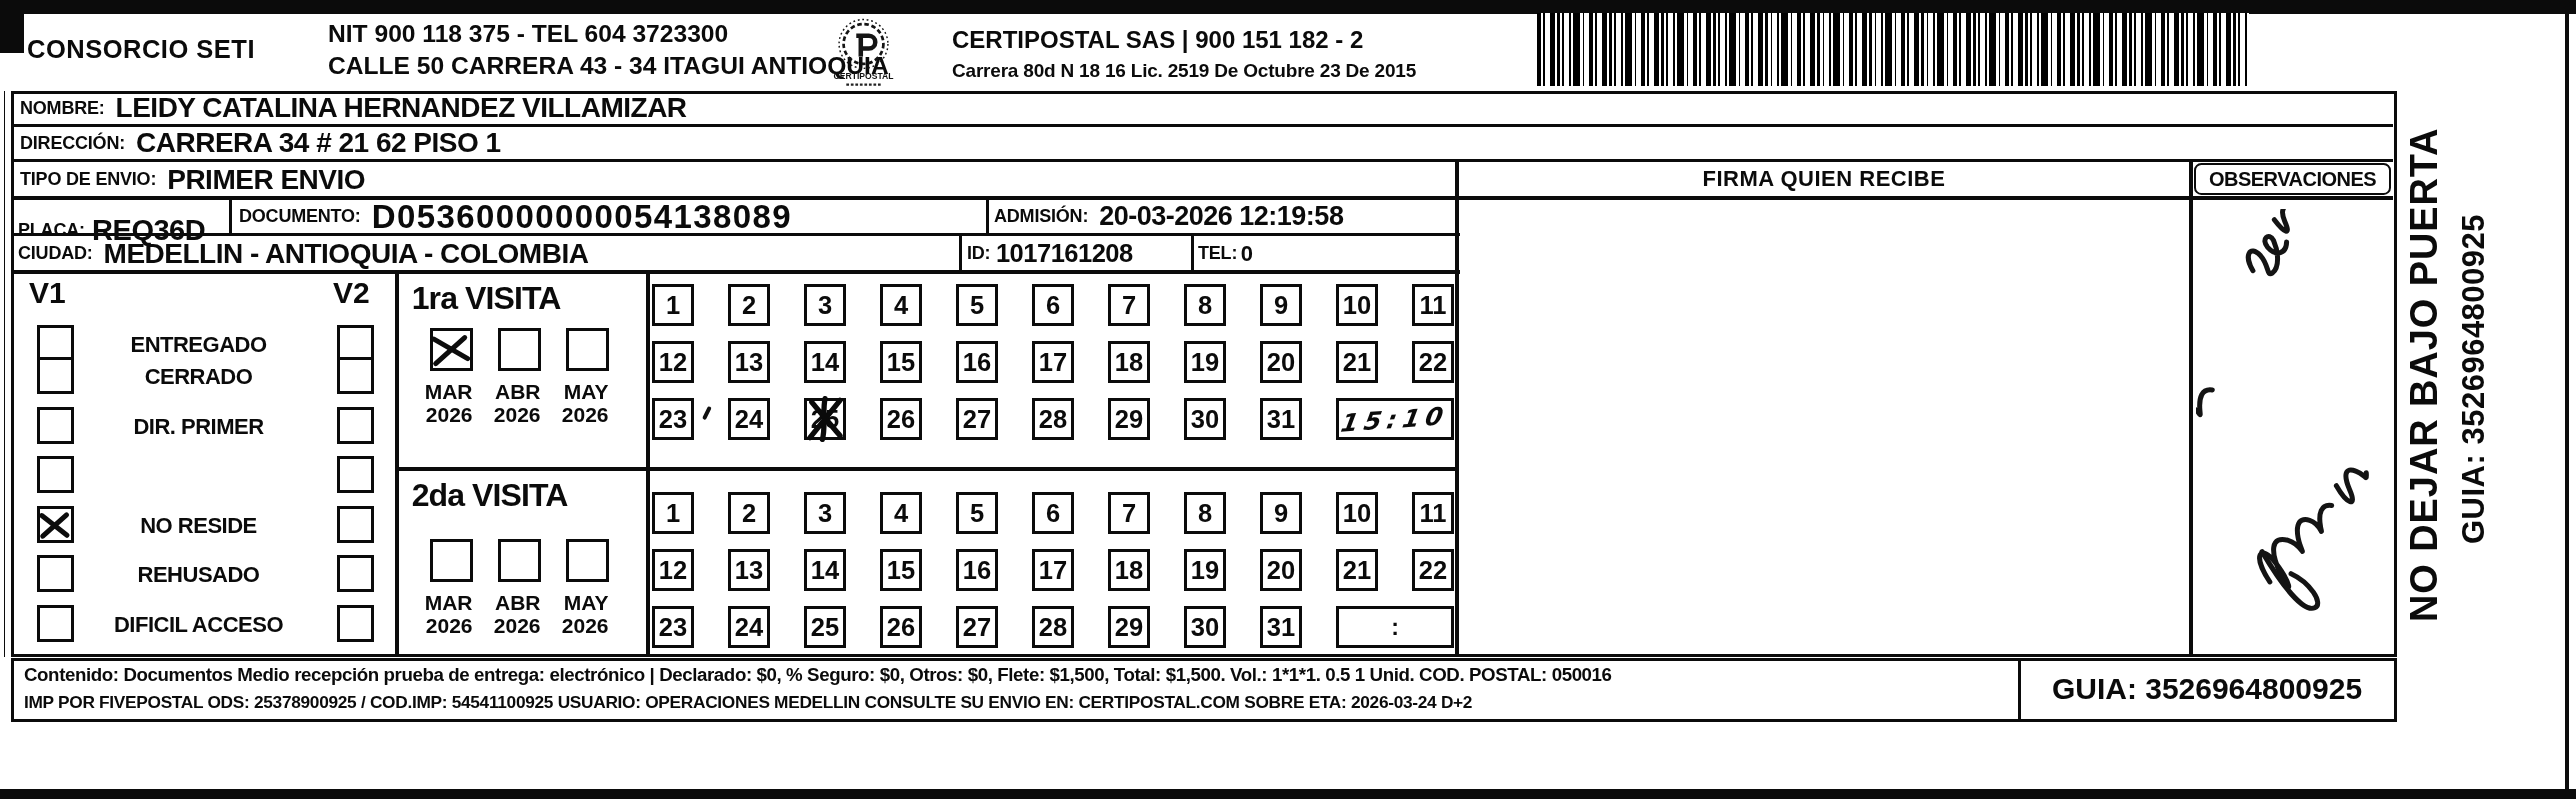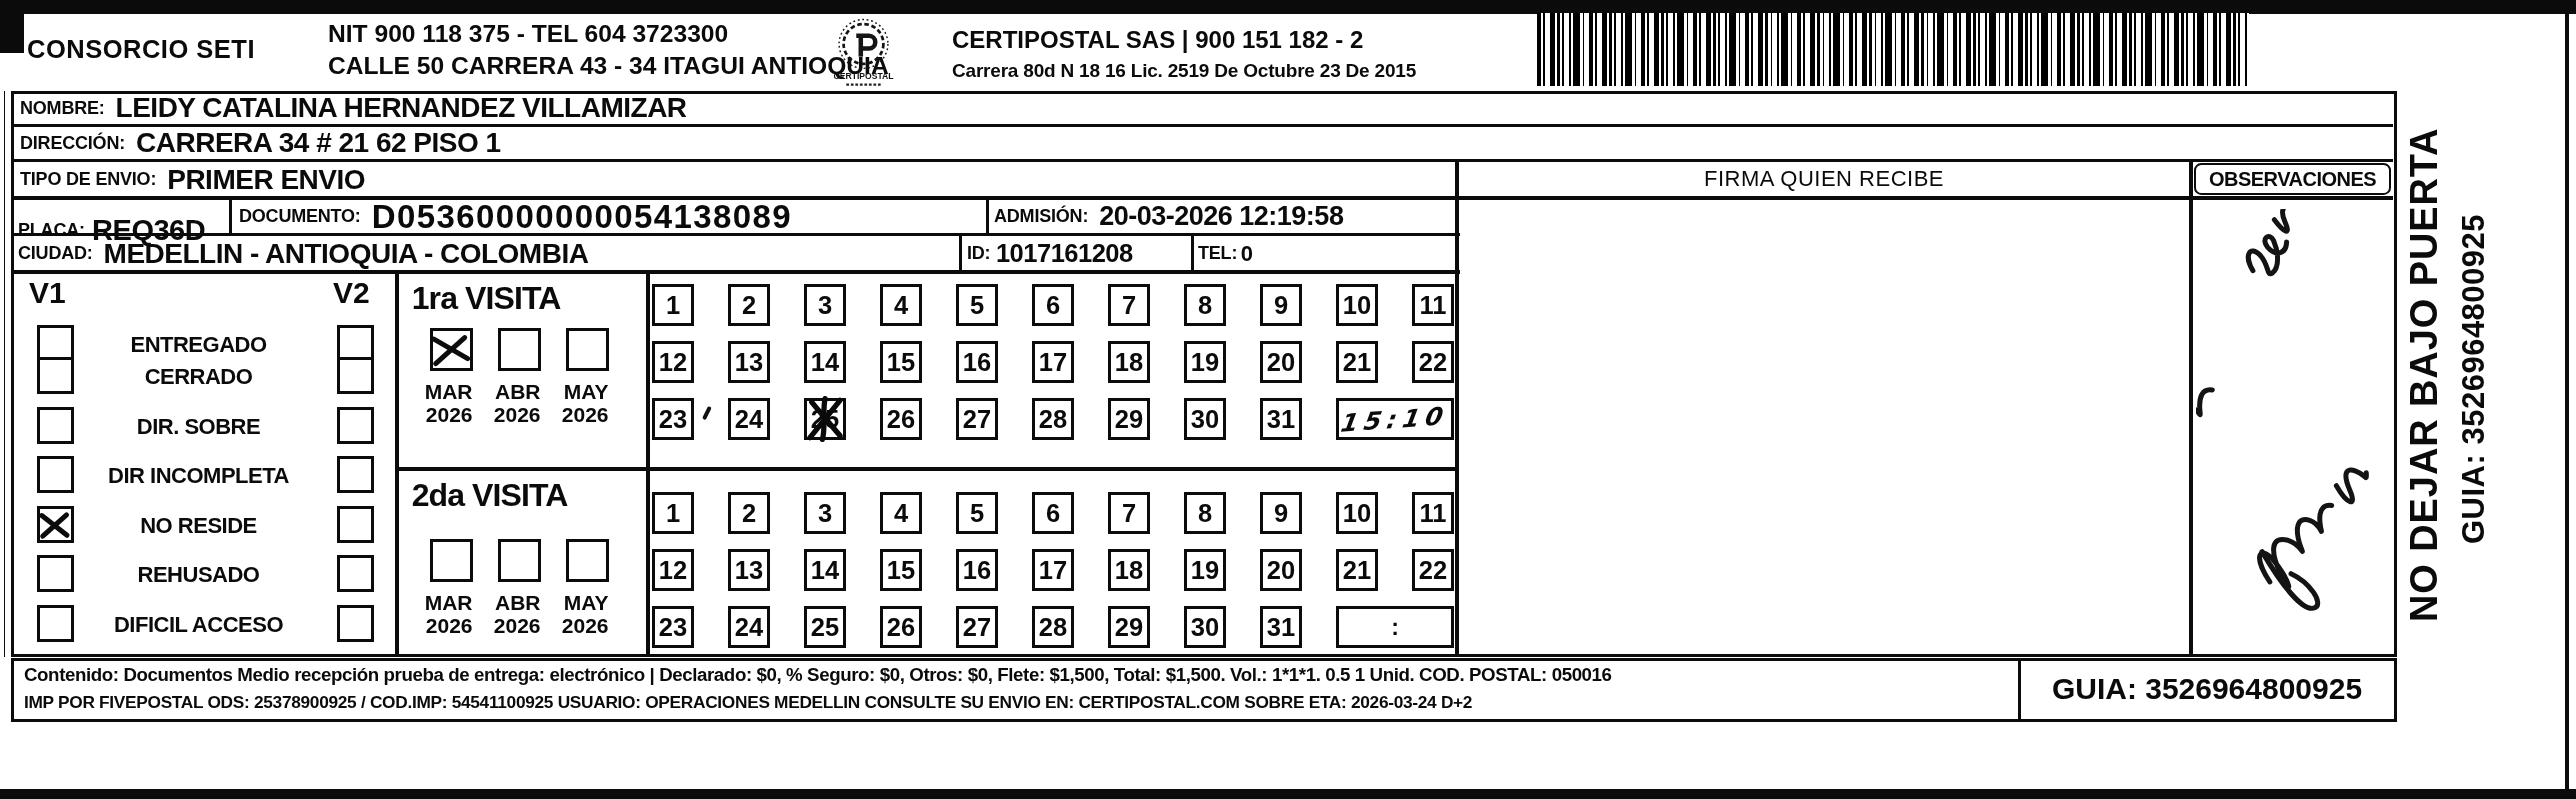--- a/index.html
+++ b/index.html
@@ -139,47 +139,46 @@
   </div>
   <div class="frow" style="left:967px;top:236px;height:35px">
     <span class="flab">ID:</span>
     <span class="fval val-id">1017161208</span>
   </div>
   <div class="frow" style="left:1198px;top:236px;height:35px">
     <span class="flab">TEL:</span>
     <span class="fval val-tel">0</span>
   </div>
 
-  <div class="abs center" style="left:1459px;top:162px;width:730px;height:34px;font-size:22px;font-weight:400;letter-spacing:0.5px">FIRMA QUIEN RECIBE</div>
+  <div class="abs center" style="left:1459px;top:162px;width:730px;height:34px;font-size:22px;font-weight:700;letter-spacing:0.5px">FIRMA QUIEN RECIBE</div>
   <div class="abs" style="left:2194px;top:163px;width:197px;height:32px">
     <div class="obox">OBSERVACIONES</div>
   </div>
   <div class="abs" style="left:1459px;top:199px;width:730px;height:458px"></div>
 
   <div class="vhead" style="left:29px;top:276px">V1</div>
   <div class="vhead" style="left:333px;top:276px">V2</div>
   <div class="abs" style="left:11px;top:273px;width:384px;height:384px">
       <div class="status-row" style="top: 52px;">
         <div class="cbox cb1"></div>
         <div class="slabel">ENTREGADO</div>
         <div class="cbox cb2"></div>
       </div>
       <div class="status-row" style="top: 84px;">
         <div class="cbox cb1"></div>
         <div class="slabel">CERRADO</div>
         <div class="cbox cb2"></div>
       </div>
       <div class="status-row" style="top: 134px;">
         <div class="cbox cb1"></div>
-        <div class="slabel">DIR. SOBRE</div>
+        <div class="slabel">DIR. PRIMER</div>
         <div class="cbox cb2"></div>
       </div>
       <div class="status-row" style="top: 183px;">
         <div class="cbox cb1"></div>
-        <div class="slabel">DIR INCOMPLETA</div>
         <div class="cbox cb2"></div>
       </div>
       <div class="status-row" style="top: 233px;">
         <div class="cbox cb1 hx"></div>
         <div class="slabel">NO RESIDE</div>
         <div class="cbox cb2"></div>
       </div>
       <div class="status-row" style="top: 282px;">
         <div class="cbox cb1"></div>
         <div class="slabel">REHUSADO</div>

